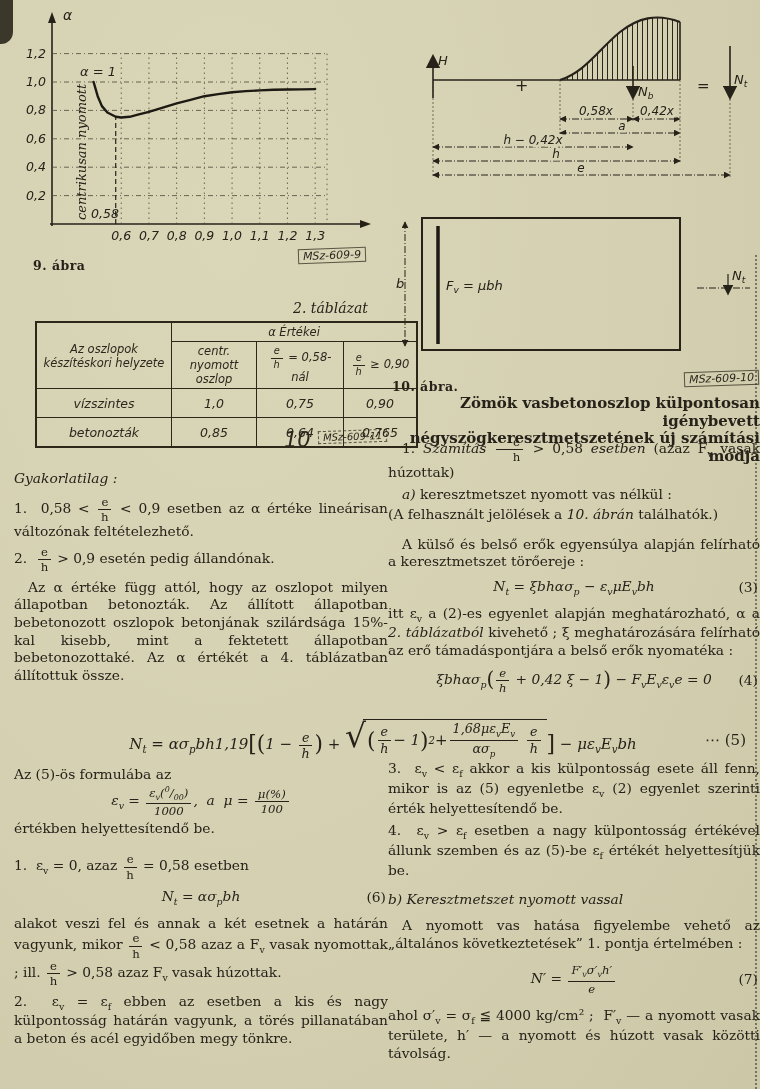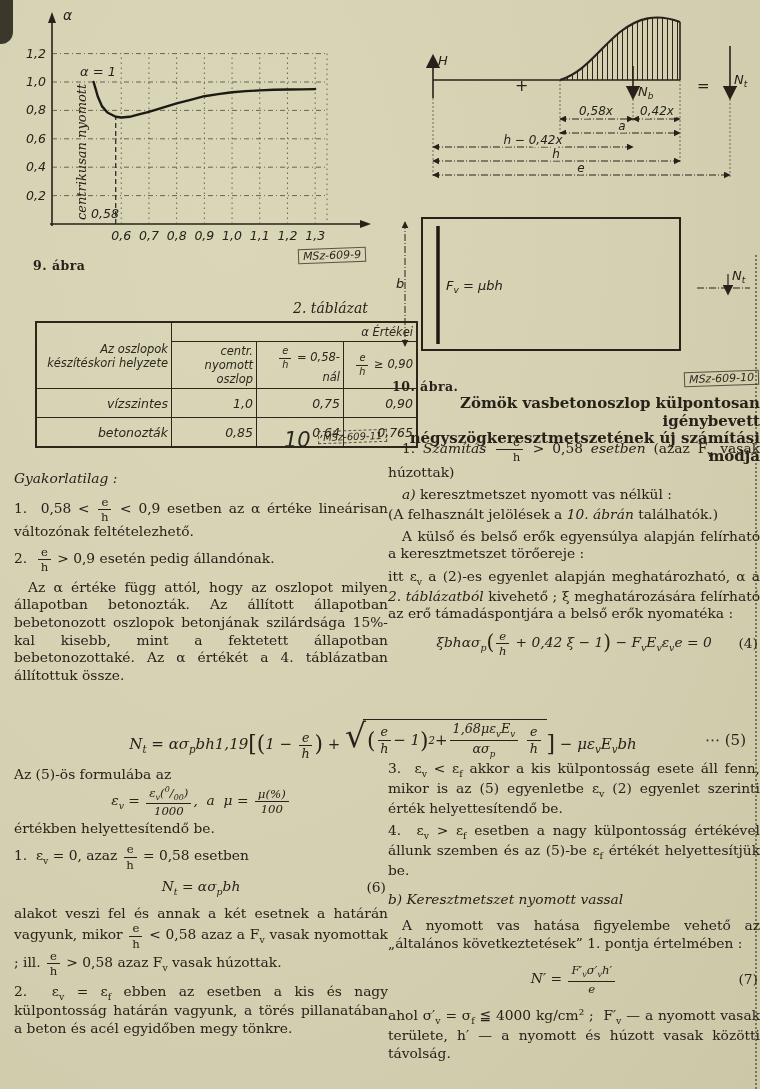--- a/index.html
+++ b/index.html
@@ -23,21 +23,21 @@
       line-height:1.05;font-size:.85em;margin:0 2px;}
   .fr .n{border-bottom:1.2px solid currentColor;padding:0 3px 1px;}
   .fr .d{padding-top:1px;}
   .big{font-size:1.45em;font-style:normal;vertical-align:-0.1em;}
   .sqrt{display:inline-flex;align-items:center;}
   .sqrt .rs{font-size:2.2em;font-style:normal;line-height:.8;margin-right:-3px;transform:translateY(-2px);}
   .rad{display:inline-flex;align-items:center;border-top:1.4px solid currentColor;padding:2px 4px 0;}
   sub{font-size:.68em;} sup{font-size:.68em;}
   
   #table2{border-collapse:collapse;background:transparent;}
-  #table2 td{border:1px solid #2c2719;text-align:right;vertical-align:middle;
+  #table2 td{border:1px solid #2c2719;text-align:center;vertical-align:middle;
     font-family:"DejaVu Sans",sans-serif;font-style:italic;font-size:11.5px;color:#2b271d;padding:2px 3px;}
   #table2{border:2px solid #2c2719;}
   #table2 .c0{width:128px;} .cw1{width:78px;} .cw2{width:80px;} .cw3{width:66px;}
   #table2 tr.data td{height:24px;font-size:12.5px;}
   
   .axis{stroke:#26221a;stroke-width:1.6;fill:none;}
   .grid{stroke:#4d4838;stroke-width:.8;stroke-dasharray:1.5 3.5;fill:none;}
   .gridh{stroke-dasharray:5 3 1 3;}
   .vline{stroke:#26221a;stroke-width:1.2;stroke-dasharray:5 3;}
   .curve{fill:none;stroke:#1d1a13;stroke-width:2.4;stroke-linejoin:round;stroke-linecap:round;}
@@ -225,22 +225,26 @@
   <div class="abs bold" style="left:388px;top:395px;width:372px;text-align:right;font-size:15px;line-height:1.18;">
     <div>Zömök vasbetonoszlop külpontosan igénybevett</div>
     <div>négyszögkeresztmetszetének új számítási módja</div>
   </div>
   <div class="col" style="left:388px;top:436px;width:372px;">
     <p class="ind">1. <i>Számítás</i> <span class="fr">
           <span class="n">e</span>
           <span class="d">h</span>
         </span> &gt; 0,58 <i>esetben</i> (azaz F<sub>v</sub> vasak húzottak)</p>
     <p class="ind" style="margin-bottom:2px;"><i>a)</i> keresztmetszet nyomott vas nélkül :</p>
-    <p style="margin-bottom:4px;">(A felhasznált jelölések a <i>10. ábrán</i> találhatók.)</p>
+    <p style="margin-bottom:12px;">(A felhasznált jelölések a <i>10. ábrán</i> találhatók.)</p>
     <p class="ind">A külső és belső erők egyensúlya alapján felírható a keresztmetszet törőereje :</p>
+    <div class="eq">
+      <span>N<sub>t</sub> = ξbhασ<sub>p</sub> − ε<sub>v</sub>μE<sub>v</sub>bh</span>
+      <span class="eqno">(3)</span>
+    </div>
     <p>itt ε<sub>v</sub> a (2)-es egyenlet alapján meghatározható, α a <i>2. táblázatból</i> kivehető ; ξ meghatározására felírható az erő támadáspontjára a belső erők nyomatéka :</p>
     <div class="eq">
       <span>ξbhασ<sub>p</sub><span class="big">(</span><span class="fr">
             <span class="n">e</span>
             <span class="d">h</span>
           </span> + 0,42 ξ − 1<span class="big">)</span> − F<sub>v</sub>E<sub>v</sub>ε<sub>v</sub>e = 0</span>
       <span class="eqno">(4)</span>
     </div>
   </div>
 
@@ -268,21 +272,21 @@
     <p style="margin-bottom:2px;">Az (5)-ös formulába az</p>
     <div class="eq" style="margin:2px 0;">
       <span>ε<sub>v</sub> = <span class="fr">
             <span class="n">ε<sub>v</sub>(<sup>0</sup>/<sub>00</sub>)</span>
             <span class="d">1000</span>
           </span>,&nbsp; a &nbsp;μ = <span class="fr">
             <span class="n">μ(%)</span>
             <span class="d">100</span>
           </span></span>
     </div>
-    <p style="margin-bottom:6px;">értékben helyettesítendő be.</p>
+    <p style="margin-bottom:16px;">értékben helyettesítendő be.</p>
     <p>1.&nbsp; ε<sub>v</sub> = 0, azaz <span class="fr">
           <span class="n">e</span>
           <span class="d">h</span>
         </span> = 0,58 esetben</p>
     <div class="eq">
       <span>N<sub>t</sub> = ασ<sub>p</sub>bh</span>
       <span class="eqno">(6)</span>
     </div>
     <p>alakot veszi fel és annak a két esetnek a határán vagyunk, mikor <span class="fr">
           <span class="n">e</span>

